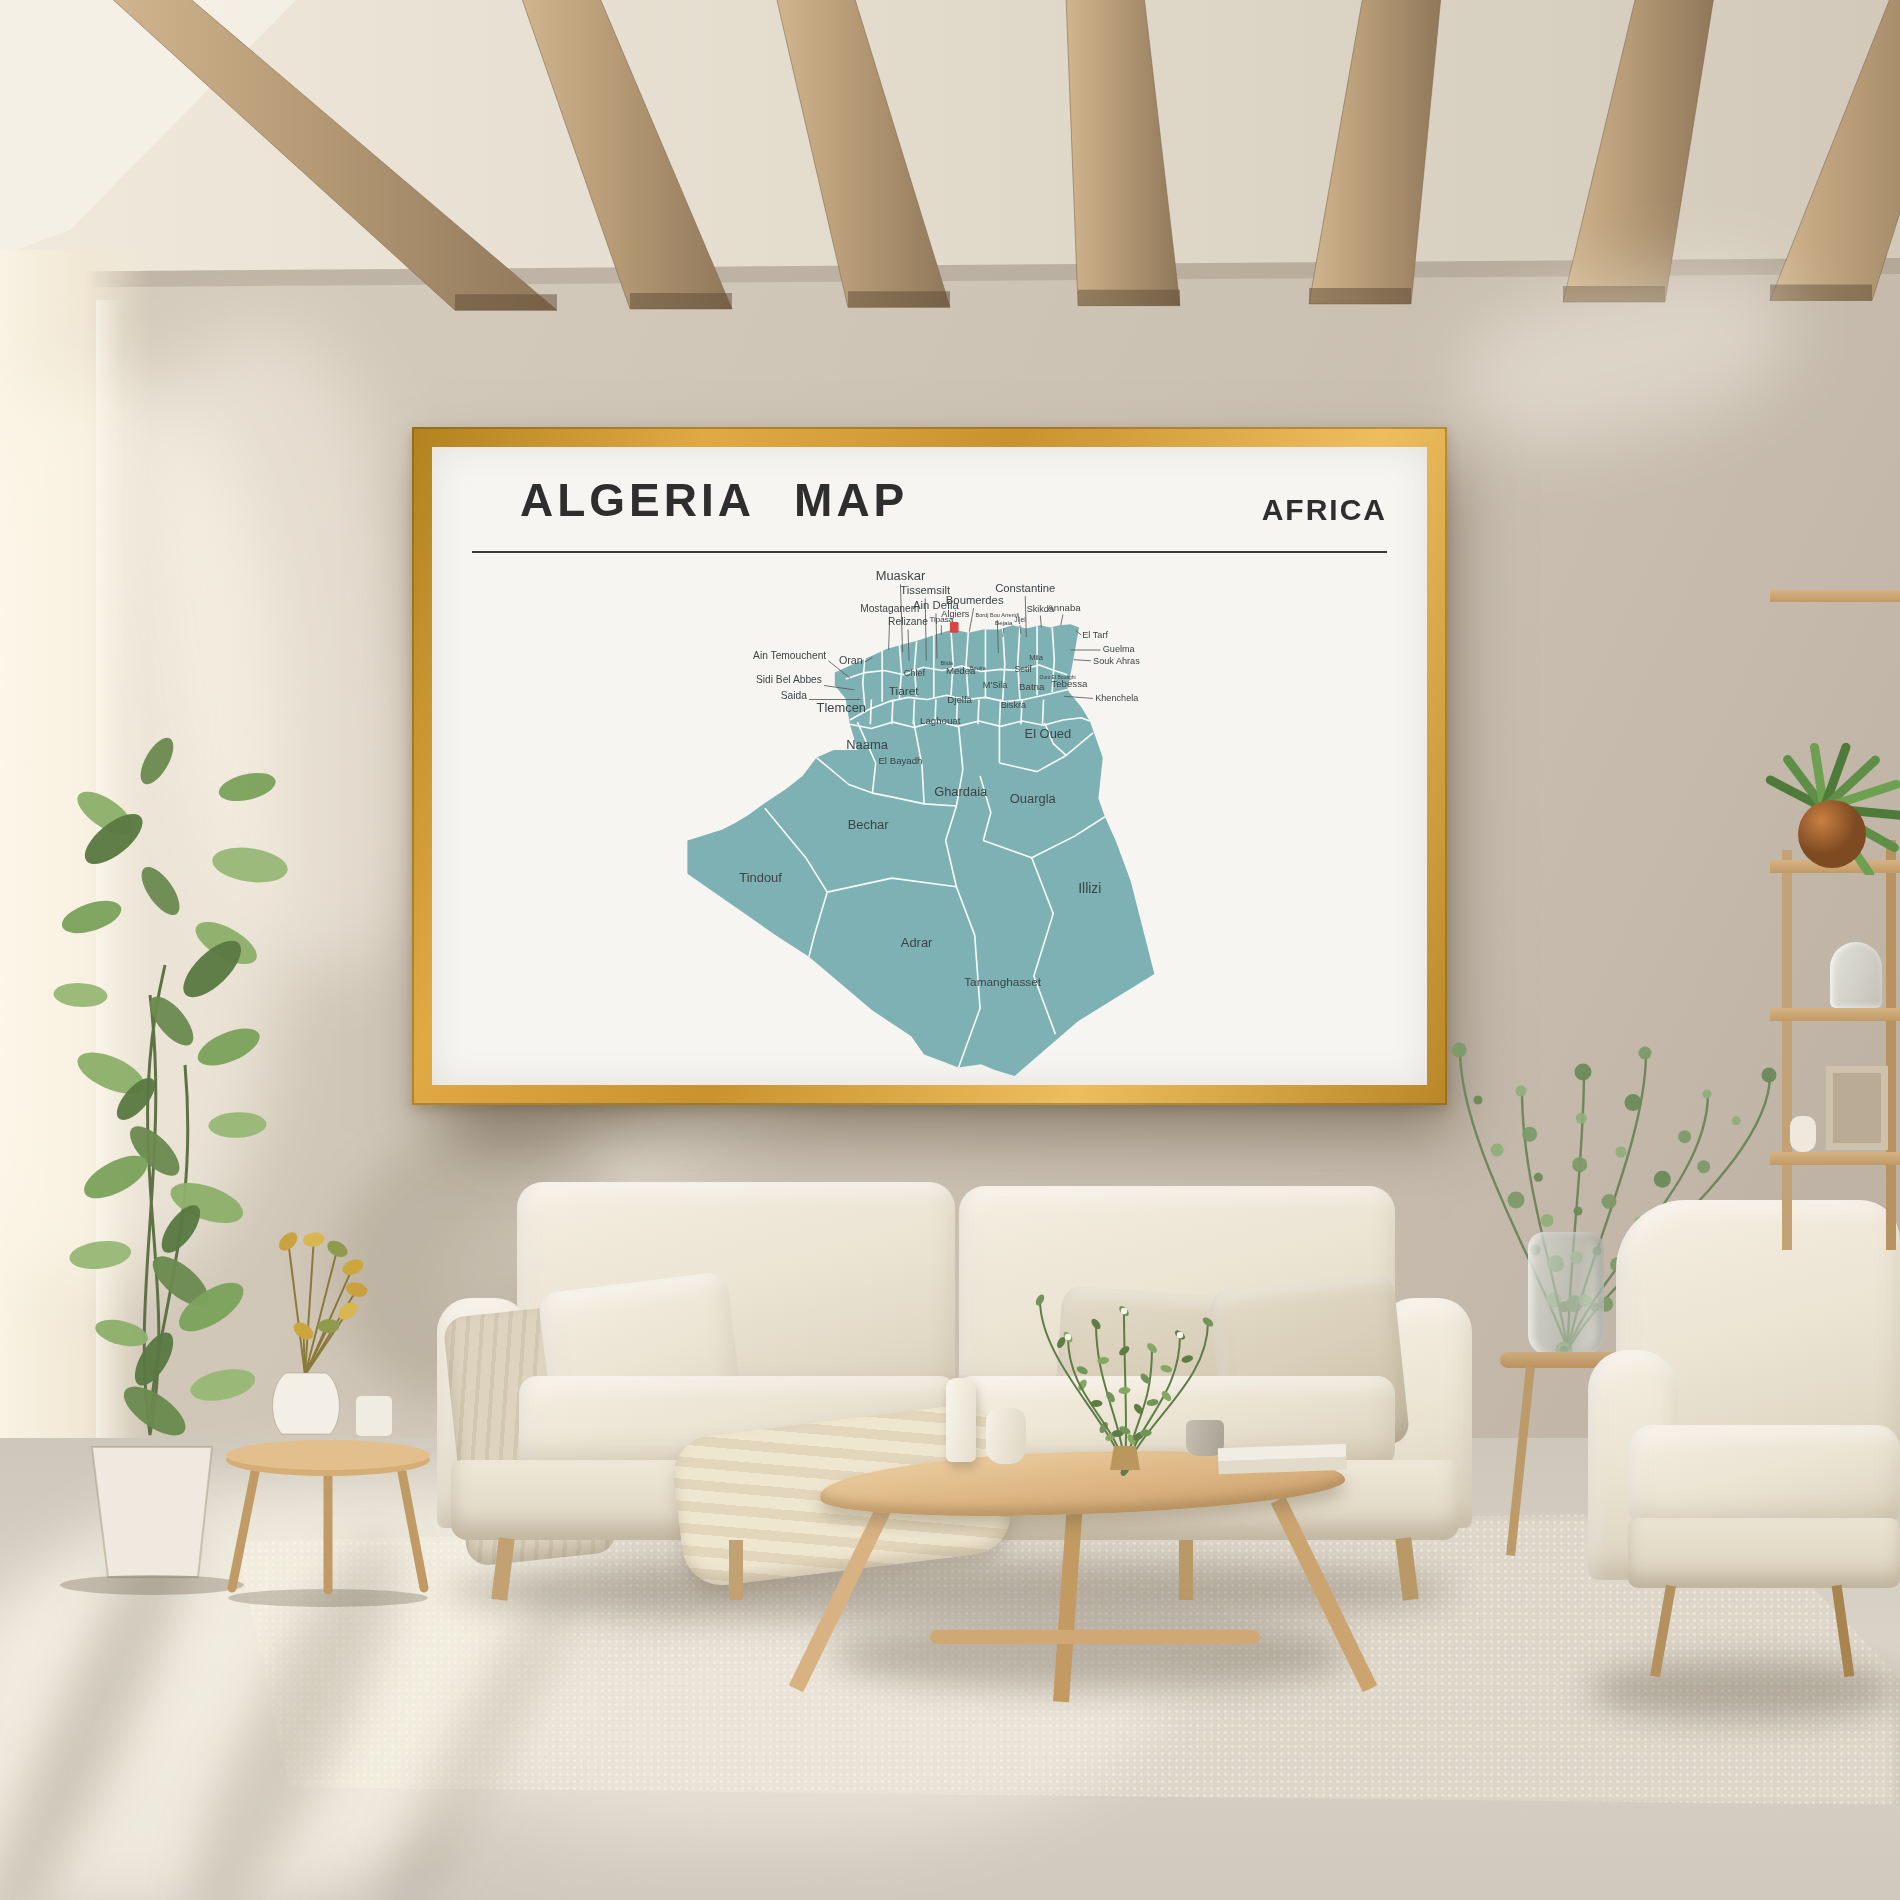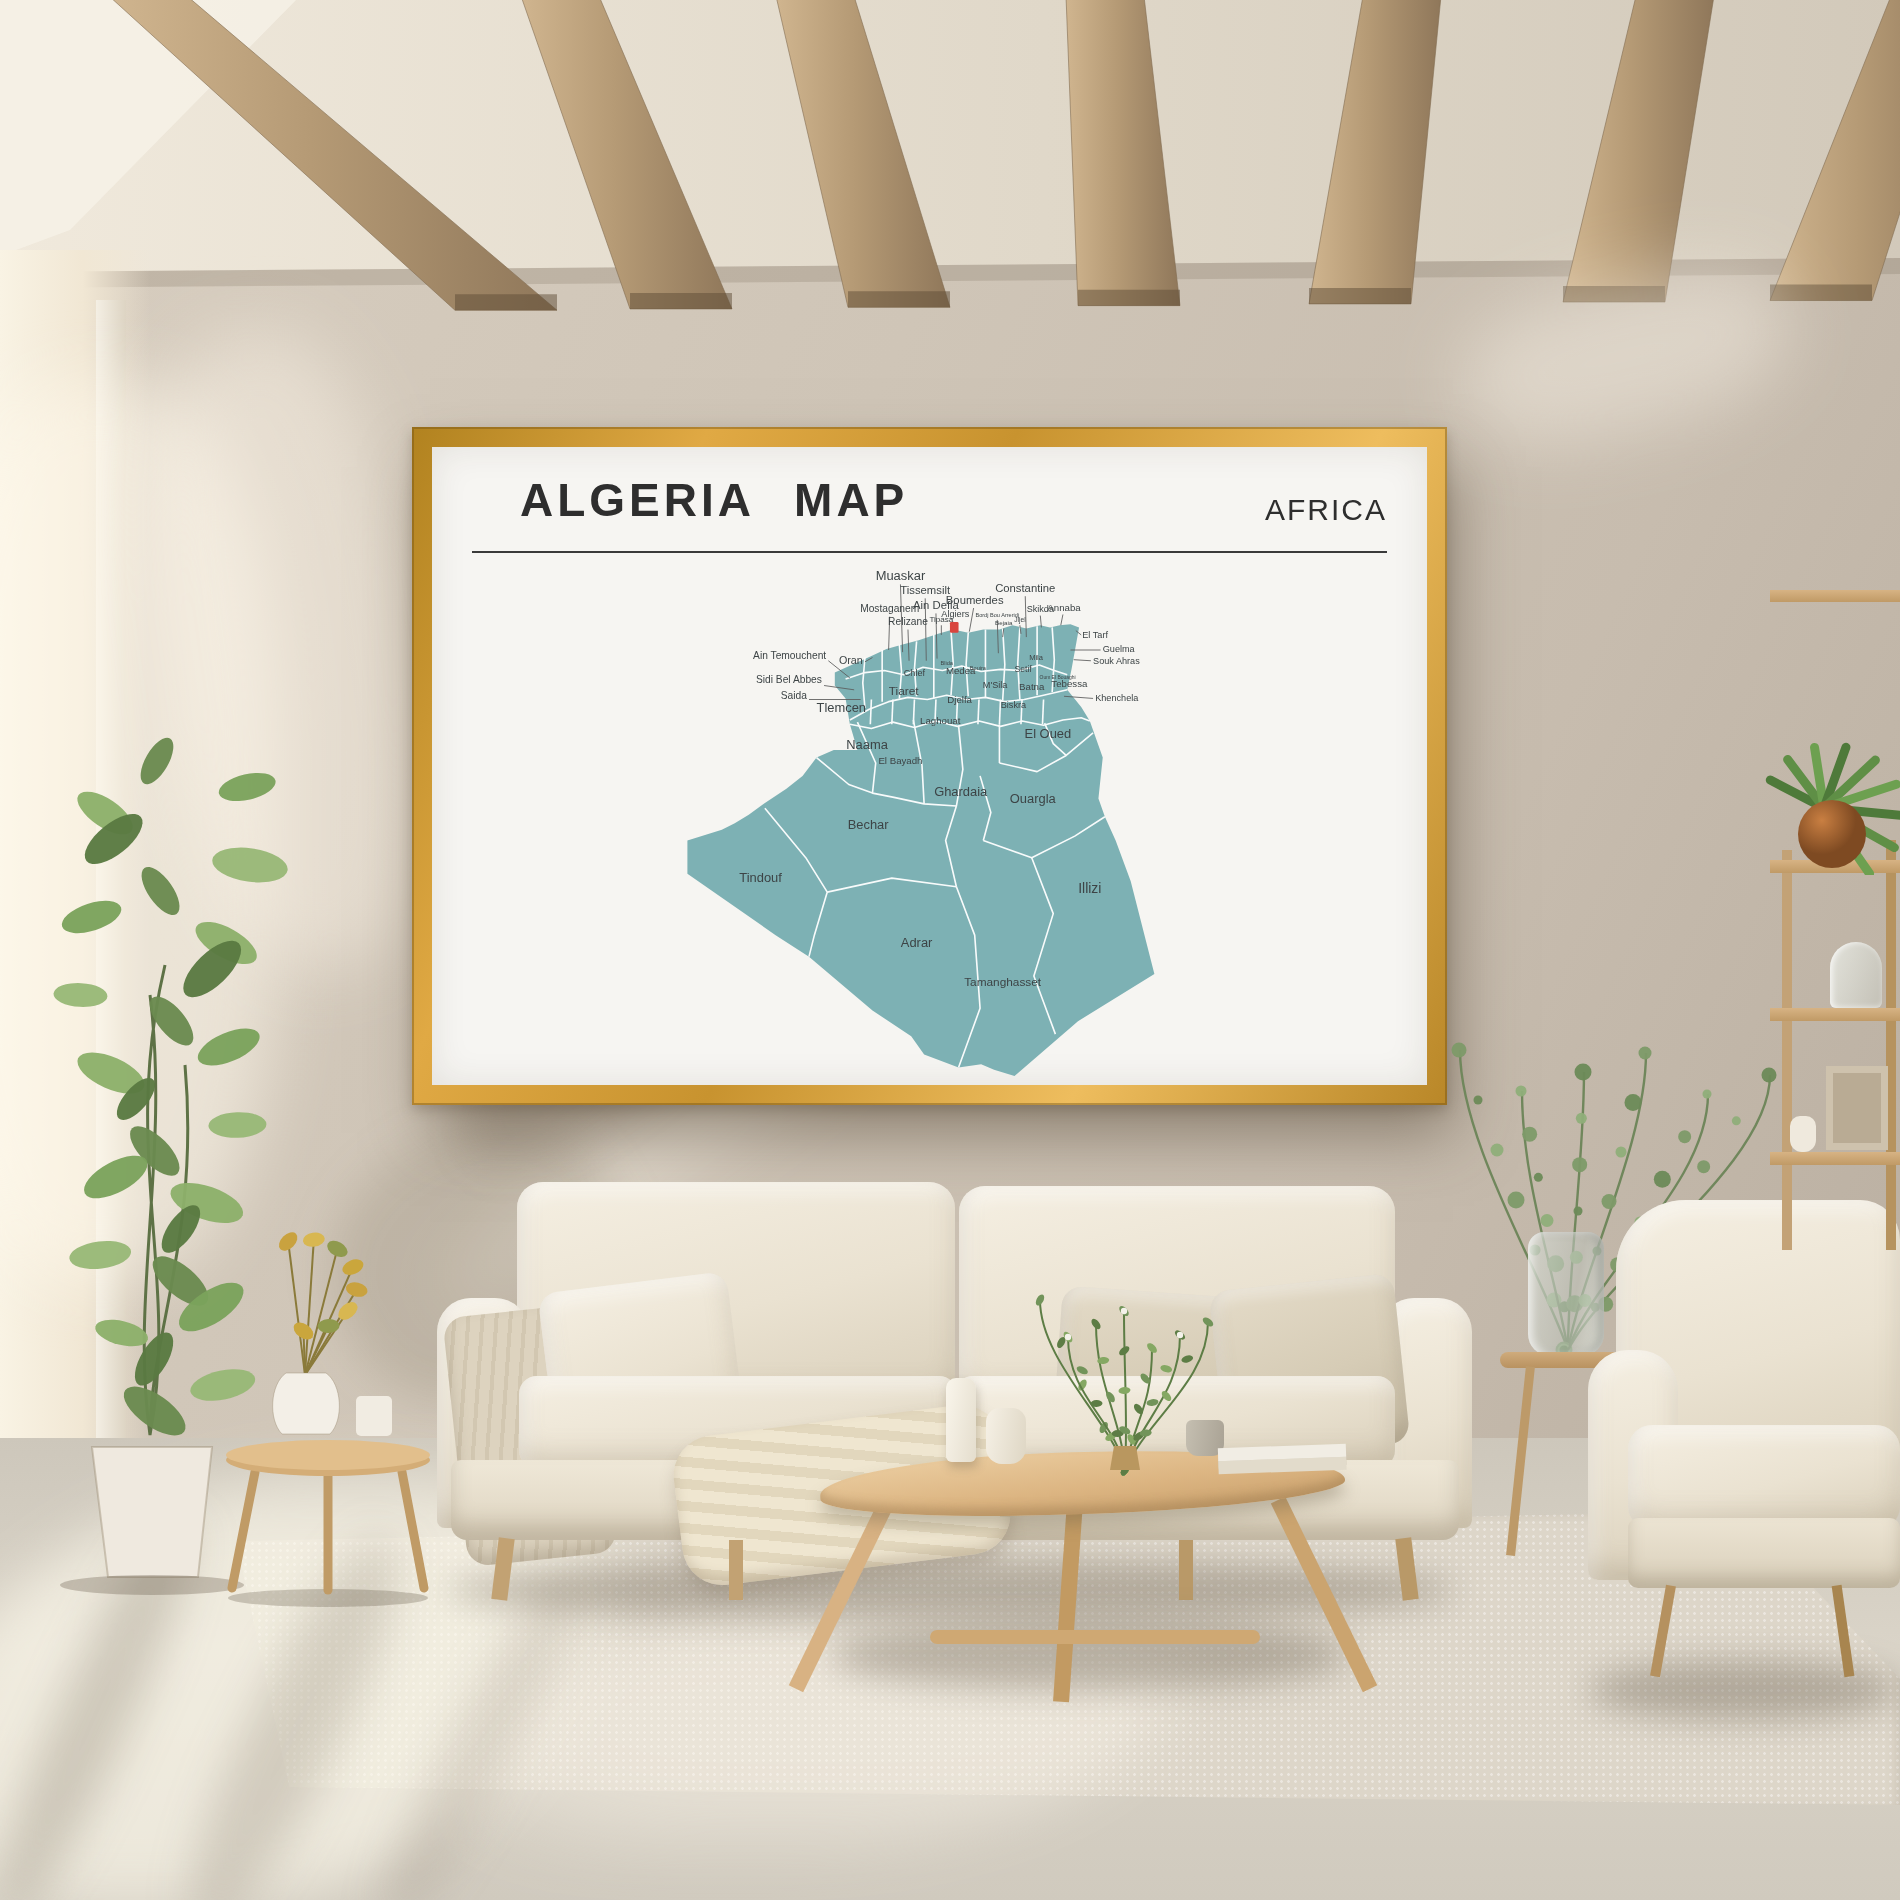--- a/index.html
+++ b/index.html
@@ -13,21 +13,21 @@
   
   #poster{left:412px;top:427px;width:1035px;height:678px;
           background:linear-gradient(115deg,#b1821f 0%,#e0a944 22%,#c8932f 45%,#eebd5e 72%,#b98728 100%);
           padding:20px;box-sizing:border-box;
           box-shadow:12px 34px 60px -6px rgba(80,66,48,.5),0 5px 12px rgba(80,66,48,.28),inset 0 0 0 2px rgba(110,78,18,.4);}
   #paper{position:relative;width:100%;height:100%;background:#f6f5f2;
          box-shadow:inset 0 0 36px rgba(60,50,30,.10);}
   #poster-header{position:absolute;left:40px;right:40px;top:26px;display:flex;
                  justify-content:space-between;align-items:flex-end;margin-left:48px;}
   #poster-title{font-size:46px;font-weight:700;letter-spacing:4px;word-spacing:24px;color:#2e2e2e;}
-  #poster-region{font-size:30px;font-weight:400;letter-spacing:2px;color:#2e2e2e;}
+  #poster-region{font-size:30px;font-weight:700;letter-spacing:2px;color:#2e2e2e;}
   #poster-rule{position:absolute;left:40px;right:40px;top:104px;height:2px;background:#3a3a3a;}
   #mapSvg{position:absolute;left:40px;top:118px;width:915px;height:538px;}
   .mlabel{fill:#3d4446;font-family:"Liberation Sans",sans-serif;}
   
   .wood{background:linear-gradient(180deg,#d7b384,#c09a66);}
   .cush{background:linear-gradient(165deg,#f5efe2 0%,#eae2d1 55%,#d9cfba 100%);
         box-shadow:inset 0 -14px 24px rgba(150,135,110,.28),inset 8px 10px 18px rgba(255,255,255,.5);}
   .cushd{background:linear-gradient(165deg,#e4dbc8 0%,#d6ccb6 55%,#c4b9a2 100%);
         box-shadow:inset 0 -12px 20px rgba(130,115,92,.3),inset 6px 8px 14px rgba(255,255,255,.4);}
   .softsh{filter:blur(16px);border-radius:50%;background:rgba(95,83,66,.35);}

